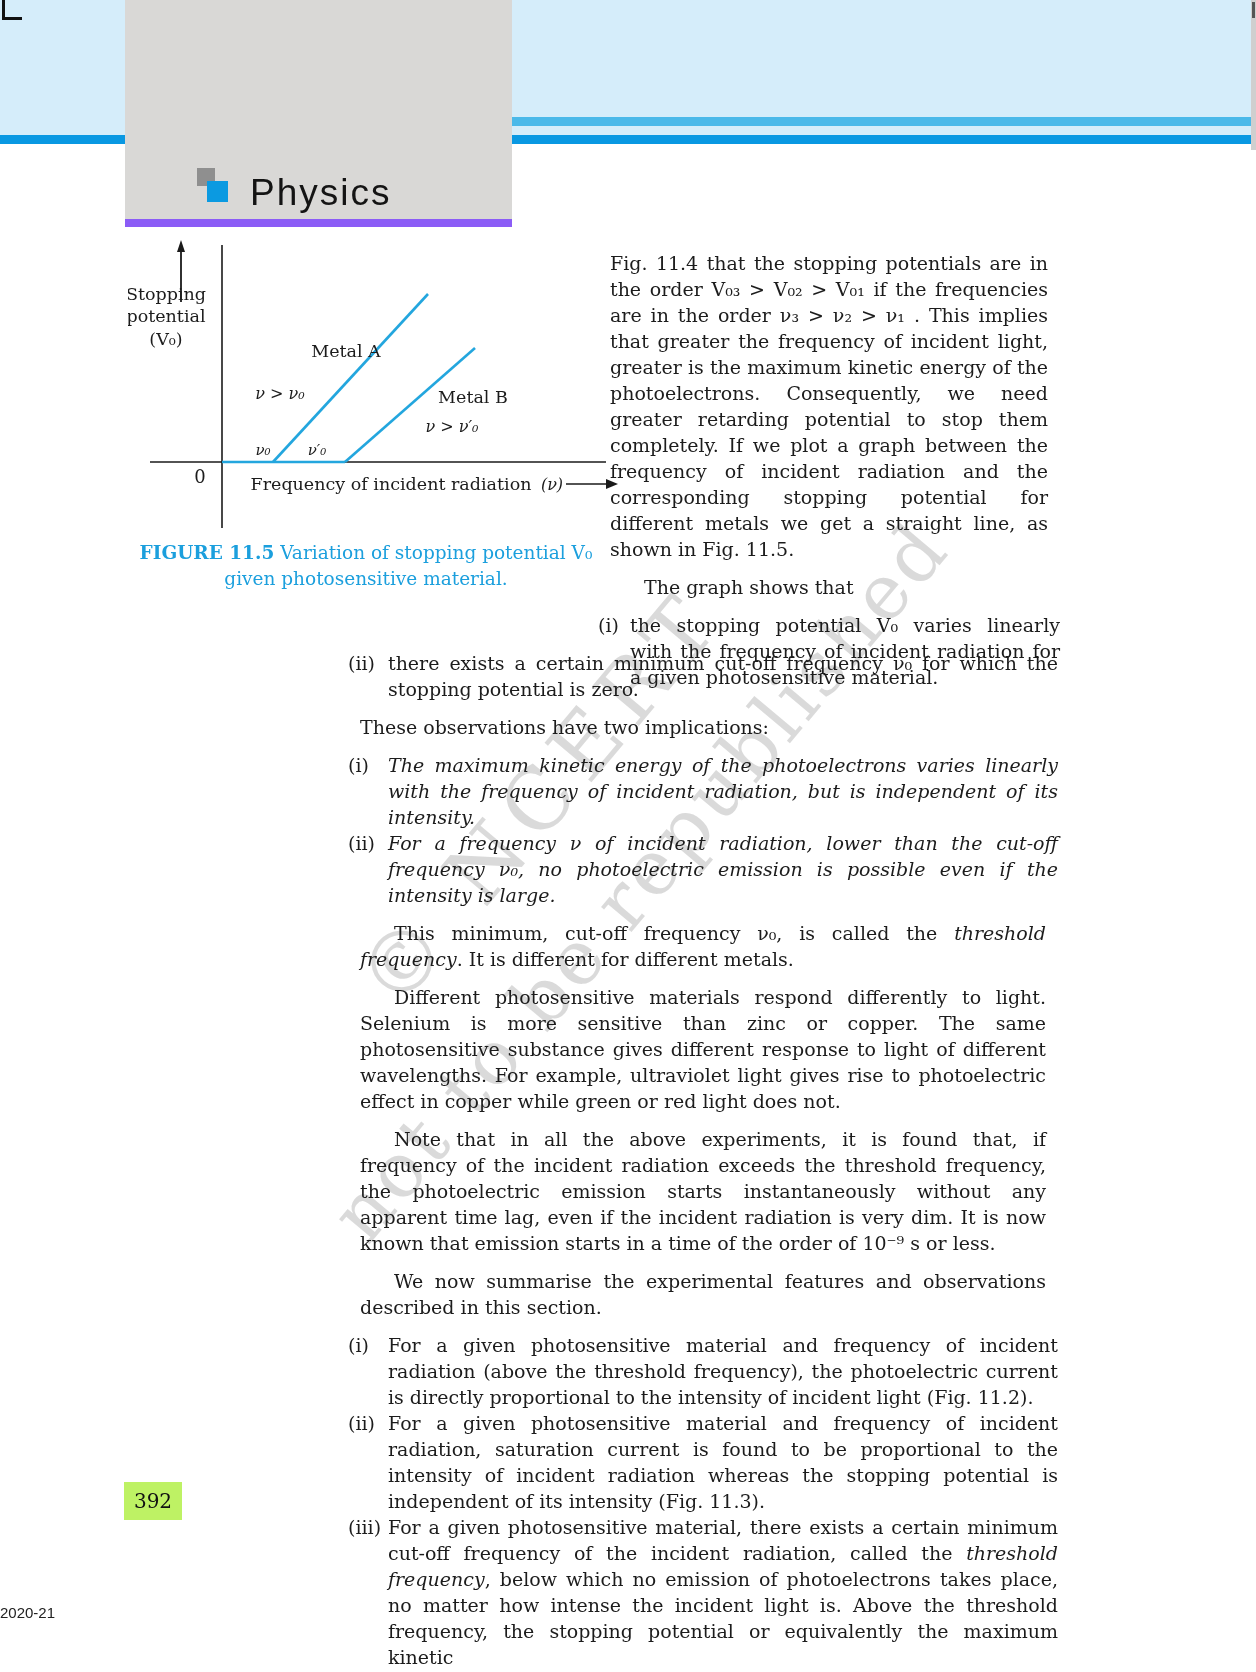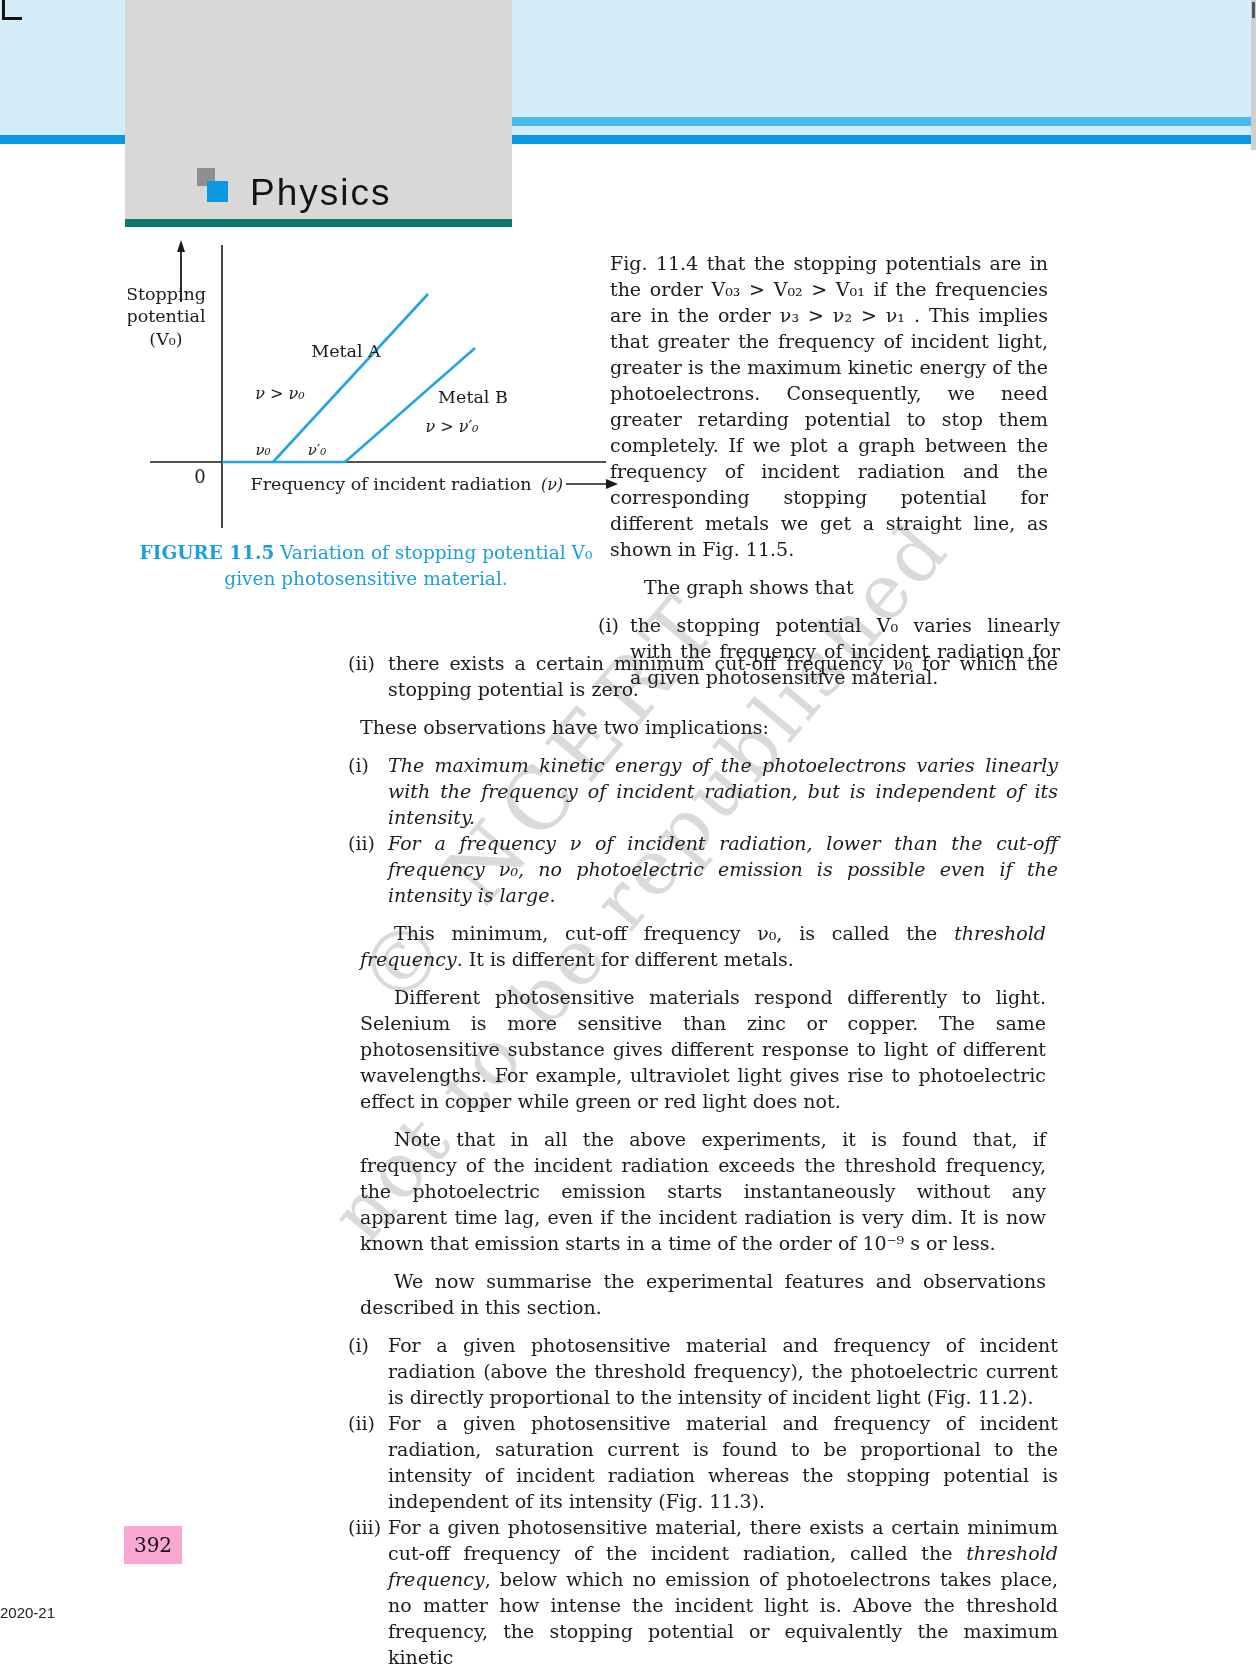--- a/index.html
+++ b/index.html
@@ -11,21 +11,21 @@
   
   .band-light{position:absolute;left:0;top:0;width:1256px;height:135px;background:#d5edfa;}
   .stripe-mid{position:absolute;left:512px;top:117px;width:744px;height:9px;background:#4bb9e9;}
   .stripe-dark{position:absolute;left:0;top:135px;width:1256px;height:9px;background:#0998e2;}
   .corner-mark{position:absolute;left:2px;top:0;width:17px;height:17px;
     border-left:3px solid #111;border-bottom:3px solid #111;}
   .edge-strip{position:absolute;right:0;top:0;width:5px;height:150px;background:#cfcfcf;}
   .edge-mark{position:absolute;right:1px;top:2px;width:3px;height:16px;background:#555;}
   
   .header-box{position:absolute;left:125px;top:0;width:387px;height:219px;
-    background:#d9d8d6;border-bottom:8px solid #0f766e;}
+    background:#d9d8d6;border-bottom:8px solid #8b5cf6;}
   .logo{position:absolute;left:72px;top:168px;width:46px;height:46px;}
   .logo .sq-gray{position:absolute;left:0;top:0;width:18px;height:18px;background:#8f8f8f;}
   .logo .sq-blue{position:absolute;left:10px;top:13px;width:21px;height:21px;background:#0b9ae1;}
   .header-title{position:absolute;left:125px;top:172px;
     font-family:"Liberation Sans","DejaVu Sans",sans-serif;
     font-size:37px;letter-spacing:2px;color:#141414;}
   
   .graph{position:absolute;left:128px;top:238px;width:492px;height:295px;}
   .graph text{font-family:"DejaVu Serif","Liberation Serif",serif;fill:#1c1c1c;}
   .g-lab{font-size:17.5px;}
@@ -50,22 +50,22 @@
   .em-it{font-style:italic;}
   .item-italic .txt, .item-italic .lbl + .txt{}
   
   .watermark{position:absolute;left:90px;top:560px;width:1000px;height:560px;
     display:flex;flex-direction:column;justify-content:center;align-items:center;
     transform:rotate(-50deg);color:#d2d2d2;opacity:.8;z-index:0;pointer-events:none;}
   .watermark .w1{font-size:84px;letter-spacing:12px;line-height:130px;}
   .watermark .w2{font-size:76px;letter-spacing:4px;line-height:130px;}
   .above{z-index:1;}
   
-  .page-badge{position:absolute;left:124px;top:1526px;width:58px;height:38px;
-    background:#f9a8d4;display:flex;align-items:center;justify-content:center;
+  .page-badge{position:absolute;left:124px;top:1482px;width:58px;height:38px;
+    background:#bef264;display:flex;align-items:center;justify-content:center;
     font-size:20px;color:#111;}
   .year{position:absolute;left:0;top:1604px;width:1180px;text-align:left;
     font-family:"Liberation Sans","DejaVu Sans",sans-serif;font-size:15px;color:#222;}
 </style>
 </head>
 <body>
 
 <div id="page">
 
   <div class="watermark">

